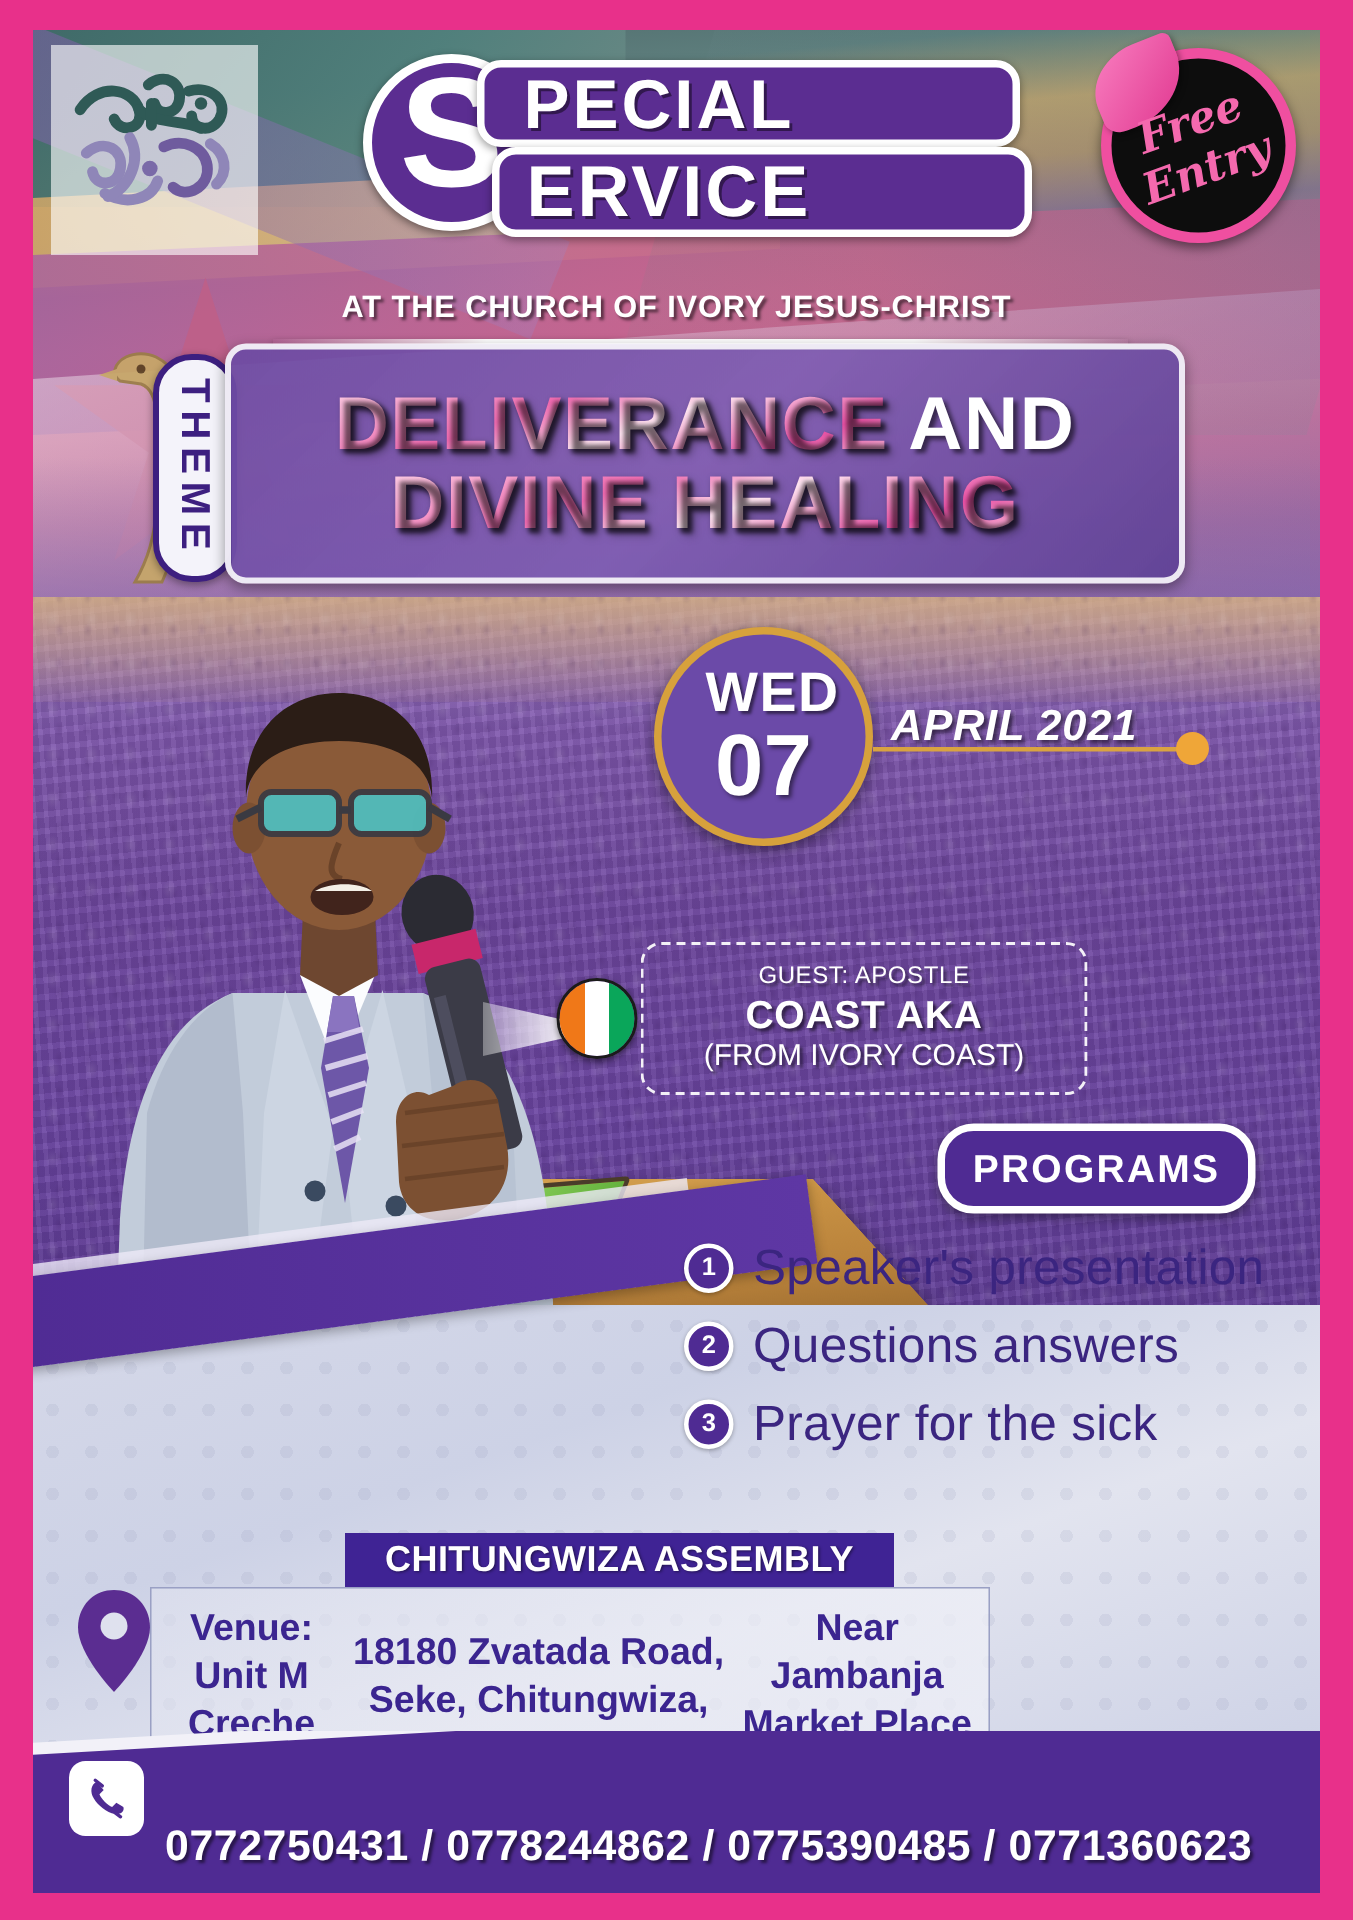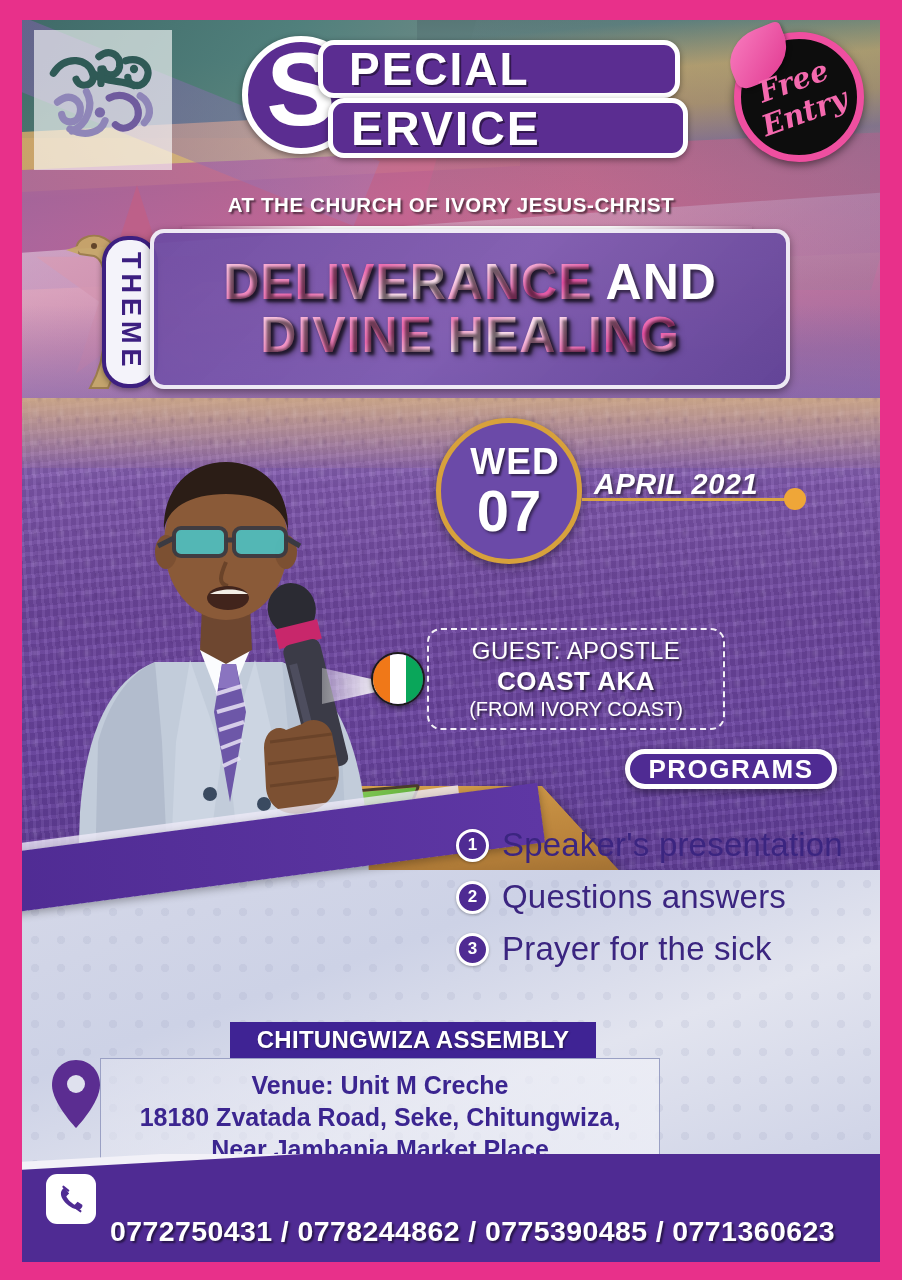--- a/index.html
+++ b/index.html
@@ -144,21 +144,21 @@
   .dt-wrap{position:absolute;left:572px;top:448px;width:280px;color:#fff;}
   .dt-wrap div{font-size:29px;font-weight:bold;font-style:italic;letter-spacing:.5px;
     text-shadow:2px 2px 3px rgba(0,0,0,.55);line-height:1.12;}
   .dt-line{position:absolute;left:560px;top:478px;width:220px;height:3px;background:#d9a341;}
   .dt-dot{position:absolute;left:762px;top:468px;width:22px;height:22px;border-radius:50%;background:#efa638;}
 
   
   .guest{position:absolute;left:405px;top:608px;width:298px;height:102px;
     border:2px dashed rgba(255,255,255,.92);border-radius:14px;
     display:flex;flex-direction:column;align-items:center;justify-content:center;color:#fff;}
-  .guest .g1{font-size:24px;letter-spacing:.4px;text-shadow:2px 2px 2px rgba(0,0,0,.5);}
+  .guest .g1{font-size:16px;letter-spacing:.4px;text-shadow:2px 2px 2px rgba(0,0,0,.5);}
   .guest .g2{font-size:26px;font-weight:bold;letter-spacing:.5px;margin-top:1px;text-shadow:2px 2px 2px rgba(0,0,0,.5);}
   .guest .g3{font-size:20px;margin-top:1px;text-shadow:2px 2px 2px rgba(0,0,0,.5);}
   .flagc{position:absolute;left:349px;top:632px;width:54px;height:54px;border-radius:50%;
     overflow:hidden;border:2px solid #1b1b1b;box-shadow:0 2px 5px rgba(0,0,0,.5);display:flex;}
   .flagc i{flex:1;display:block;}
   .flagc .f-o{background:#f07818;}
   .flagc .f-w{background:#fff;}
   .flagc .f-g{background:#0aa65a;}
   .flag-tail{position:absolute;left:300px;top:648px;width:62px;height:36px;
     background:linear-gradient(90deg,rgba(255,255,255,.35),#fff);
@@ -170,40 +170,40 @@
   .lower-dots{position:absolute;inset:0;opacity:.5;
     background-image:radial-gradient(circle 7px at 50% 50%,rgba(150,155,185,.32) 0%,rgba(150,155,185,.32) 60%,transparent 62%);
     background-size:26px 28px;}
   .diag-purple{position:absolute;left:-40px;top:836px;width:560px;height:60px;
     background:linear-gradient(90deg,#4f2b93,#5e37a4);transform:rotate(-7.5deg);transform-origin:left top;
     box-shadow:0 3px 8px rgba(0,0,0,.3);}
   .diag-purple2{position:absolute;left:-40px;top:828px;width:480px;height:20px;
     background:#ece9f6;transform:rotate(-7.5deg);transform-origin:left top;opacity:.8;}
 
   
-  .prog-badge{position:absolute;left:603px;top:729px;width:212px;height:40px;
+  .prog-badge{position:absolute;left:603px;top:729px;width:212px;height:60px;
     background:#4f2b93;border:5px solid #fff;border-radius:24px;
     display:flex;align-items:center;justify-content:center;
     color:#fff;font-size:26px;font-weight:bold;letter-spacing:1.5px;
     box-shadow:0 3px 7px rgba(0,0,0,.4);}
   .prog-list{position:absolute;left:434px;top:806px;width:440px;}
   .prow{display:flex;align-items:center;margin-bottom:14px;}
   .pnum{width:33px;height:33px;border-radius:50%;background:#4f2b93;border:3px solid #fff;
     color:#fff;font-size:17px;font-weight:bold;display:flex;align-items:center;justify-content:center;
     flex:none;margin-right:13px;box-shadow:0 1px 3px rgba(0,0,0,.3);}
   .ptxt{color:#3b2580;font-size:33px;letter-spacing:.2px;}
 
   
   .assembly{position:absolute;left:208px;top:1002px;width:366px;height:36px;
     background:#3f2394;display:flex;align-items:center;justify-content:center;
     color:#fff;font-size:24px;font-weight:bold;letter-spacing:.3px;
     text-shadow:1px 1px 2px rgba(0,0,0,.45);}
   .venue-box{position:absolute;left:78px;top:1038px;width:560px;height:118px;
     background:linear-gradient(120deg,rgba(226,228,240,.55),rgba(240,241,248,.75));
-    border:1px solid #9aa0c4;display:flex;flex-direction:column;
+    border:1px solid #9aa0c4;display:flex;flex-direction:row;
     align-items:center;justify-content:center;}
   .venue-box div{color:#3b2590;font-size:25px;font-weight:bold;line-height:1.28;text-align:center;}
   .pin{position:absolute;left:26px;top:1038px;width:56px;height:72px;}
 
   
   .footer{position:absolute;left:0;bottom:0;width:100%;height:108px;overflow:hidden;}
   .footer-bg{position:absolute;left:-40px;top:18px;width:120%;height:140px;
     background:#4f2b93;transform:rotate(-3.2deg);transform-origin:left top;}
   .footer-white{position:absolute;left:-40px;top:10px;width:120%;height:14px;
     background:#f2f1f8;transform:rotate(-3.2deg);transform-origin:left top;}

